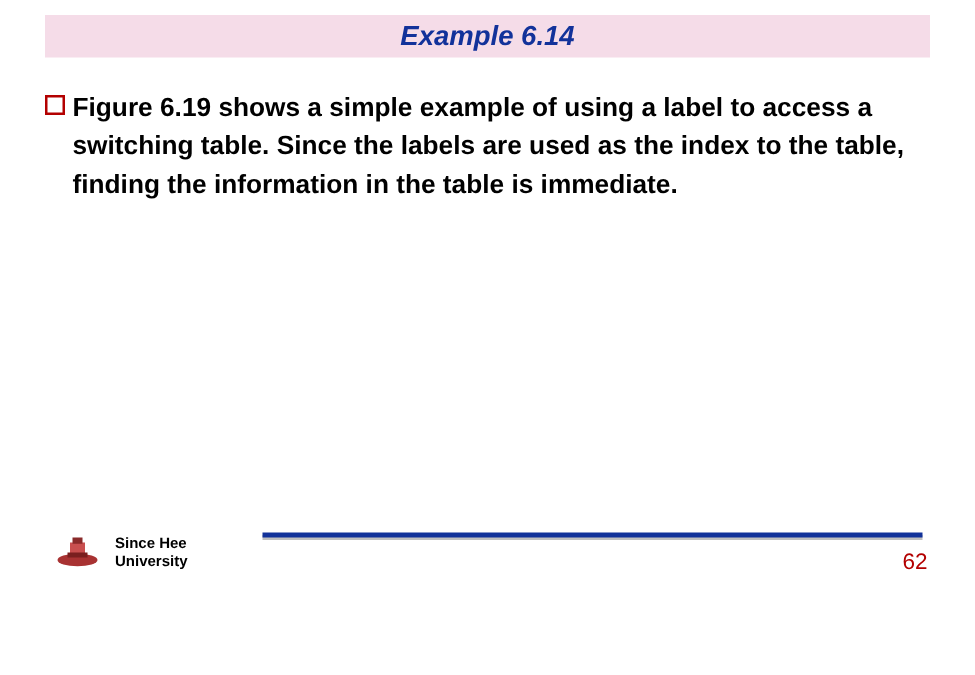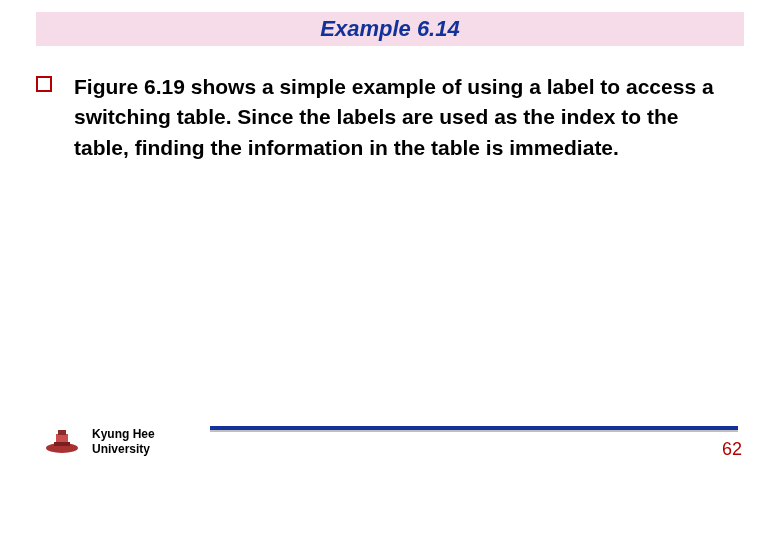--- a/index.html
+++ b/index.html
@@ -36,21 +36,20 @@
     display: inline-block;
     margin-top: 4px;
     margin-right: 6px;
     flex: 0 0 auto;
   }
   .body-text {
     color: #000;
     font-size: 21px;
     font-weight: bold;
     line-height: 1.45;
-    margin-left: 16px;
   }
 
   .footer {
     position: absolute;
     left: 36px; right: 36px; bottom: 14px;
     height: 40px;
   }
   .logo {
     position: absolute;
     left: 8px; bottom: 4px;
@@ -95,20 +94,20 @@
   </div>
 
   <div class="footer">
     <svg class="logo" viewBox="0 0 36 26">
       <ellipse cx="18" cy="20" rx="16" ry="5" fill="#a83232"></ellipse>
       <rect x="12" y="6" width="12" height="10" fill="#c94f4f"></rect>
       <rect x="14" y="2" width="8" height="5" fill="#8a2a2a"></rect>
       <rect x="10" y="14" width="16" height="4" fill="#7a1f1f"></rect>
     </svg>
     <div class="uni-name">
-      <div>Kyung Hee</div>
+      <div>Since Hee</div>
       <div>University</div>
     </div>
     <div class="footer-rule"></div>
     <div class="page-num">62</div>
   </div>
 
 </div>
 
 </body></html>

